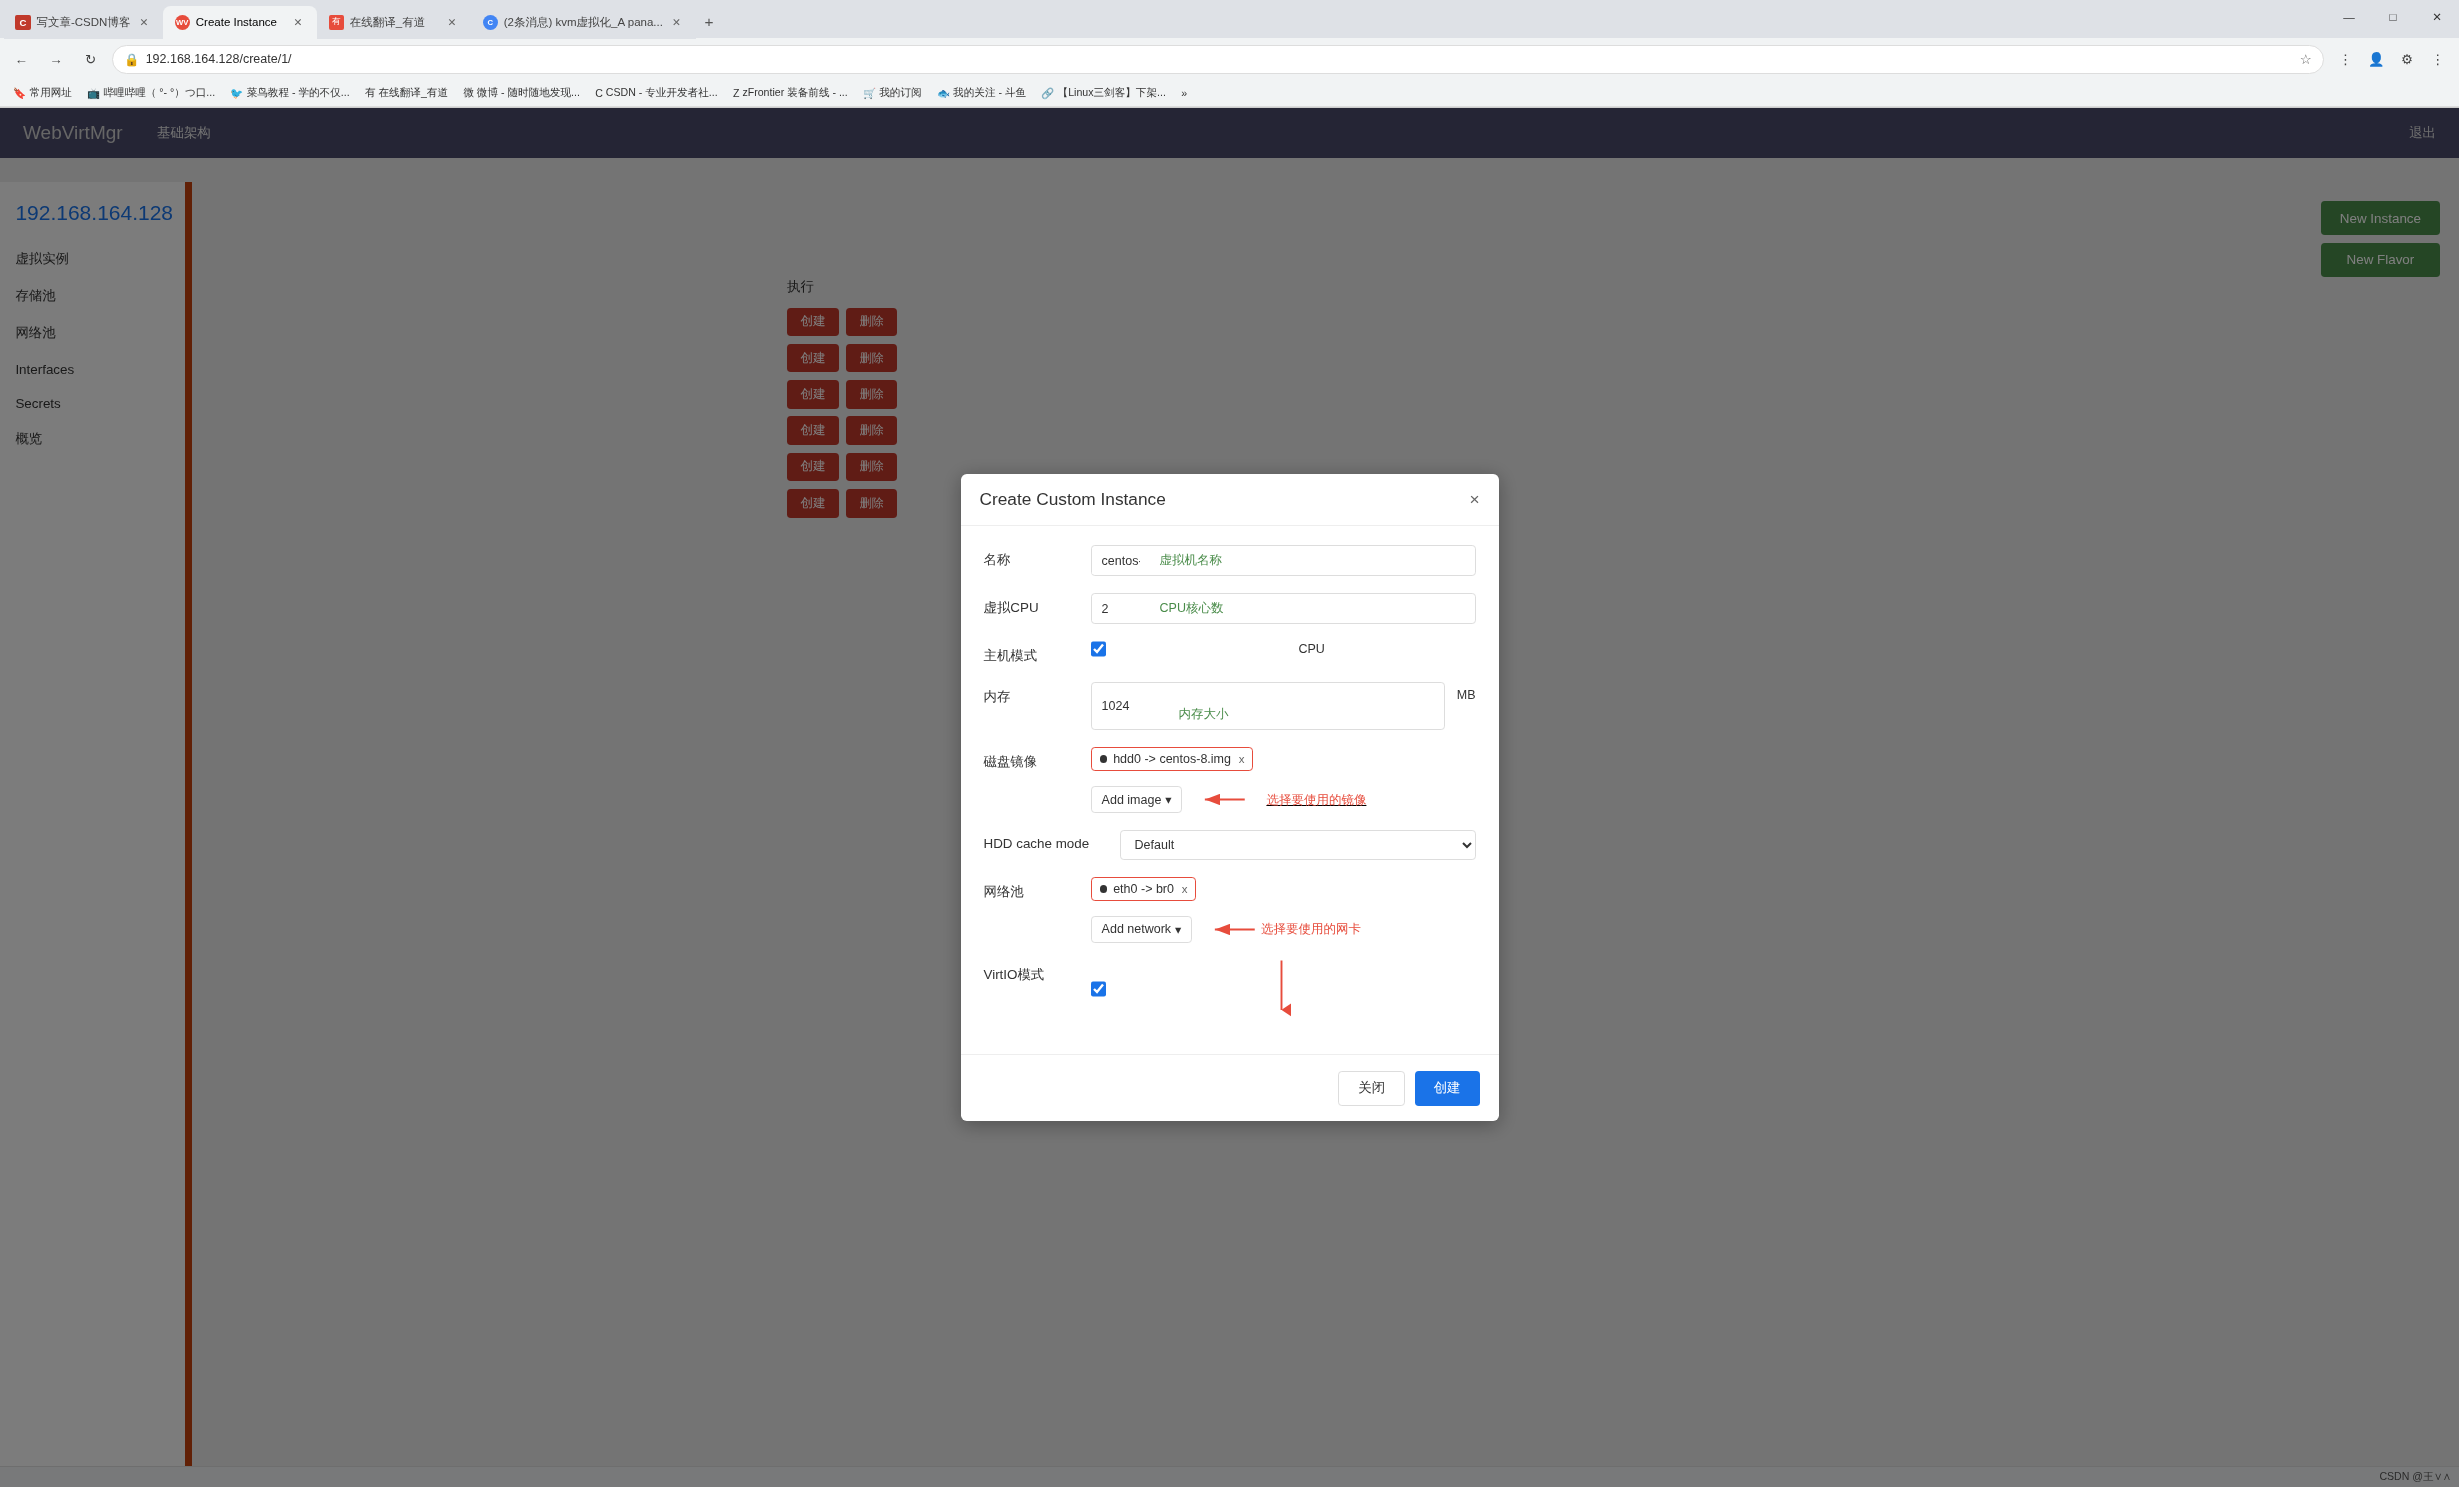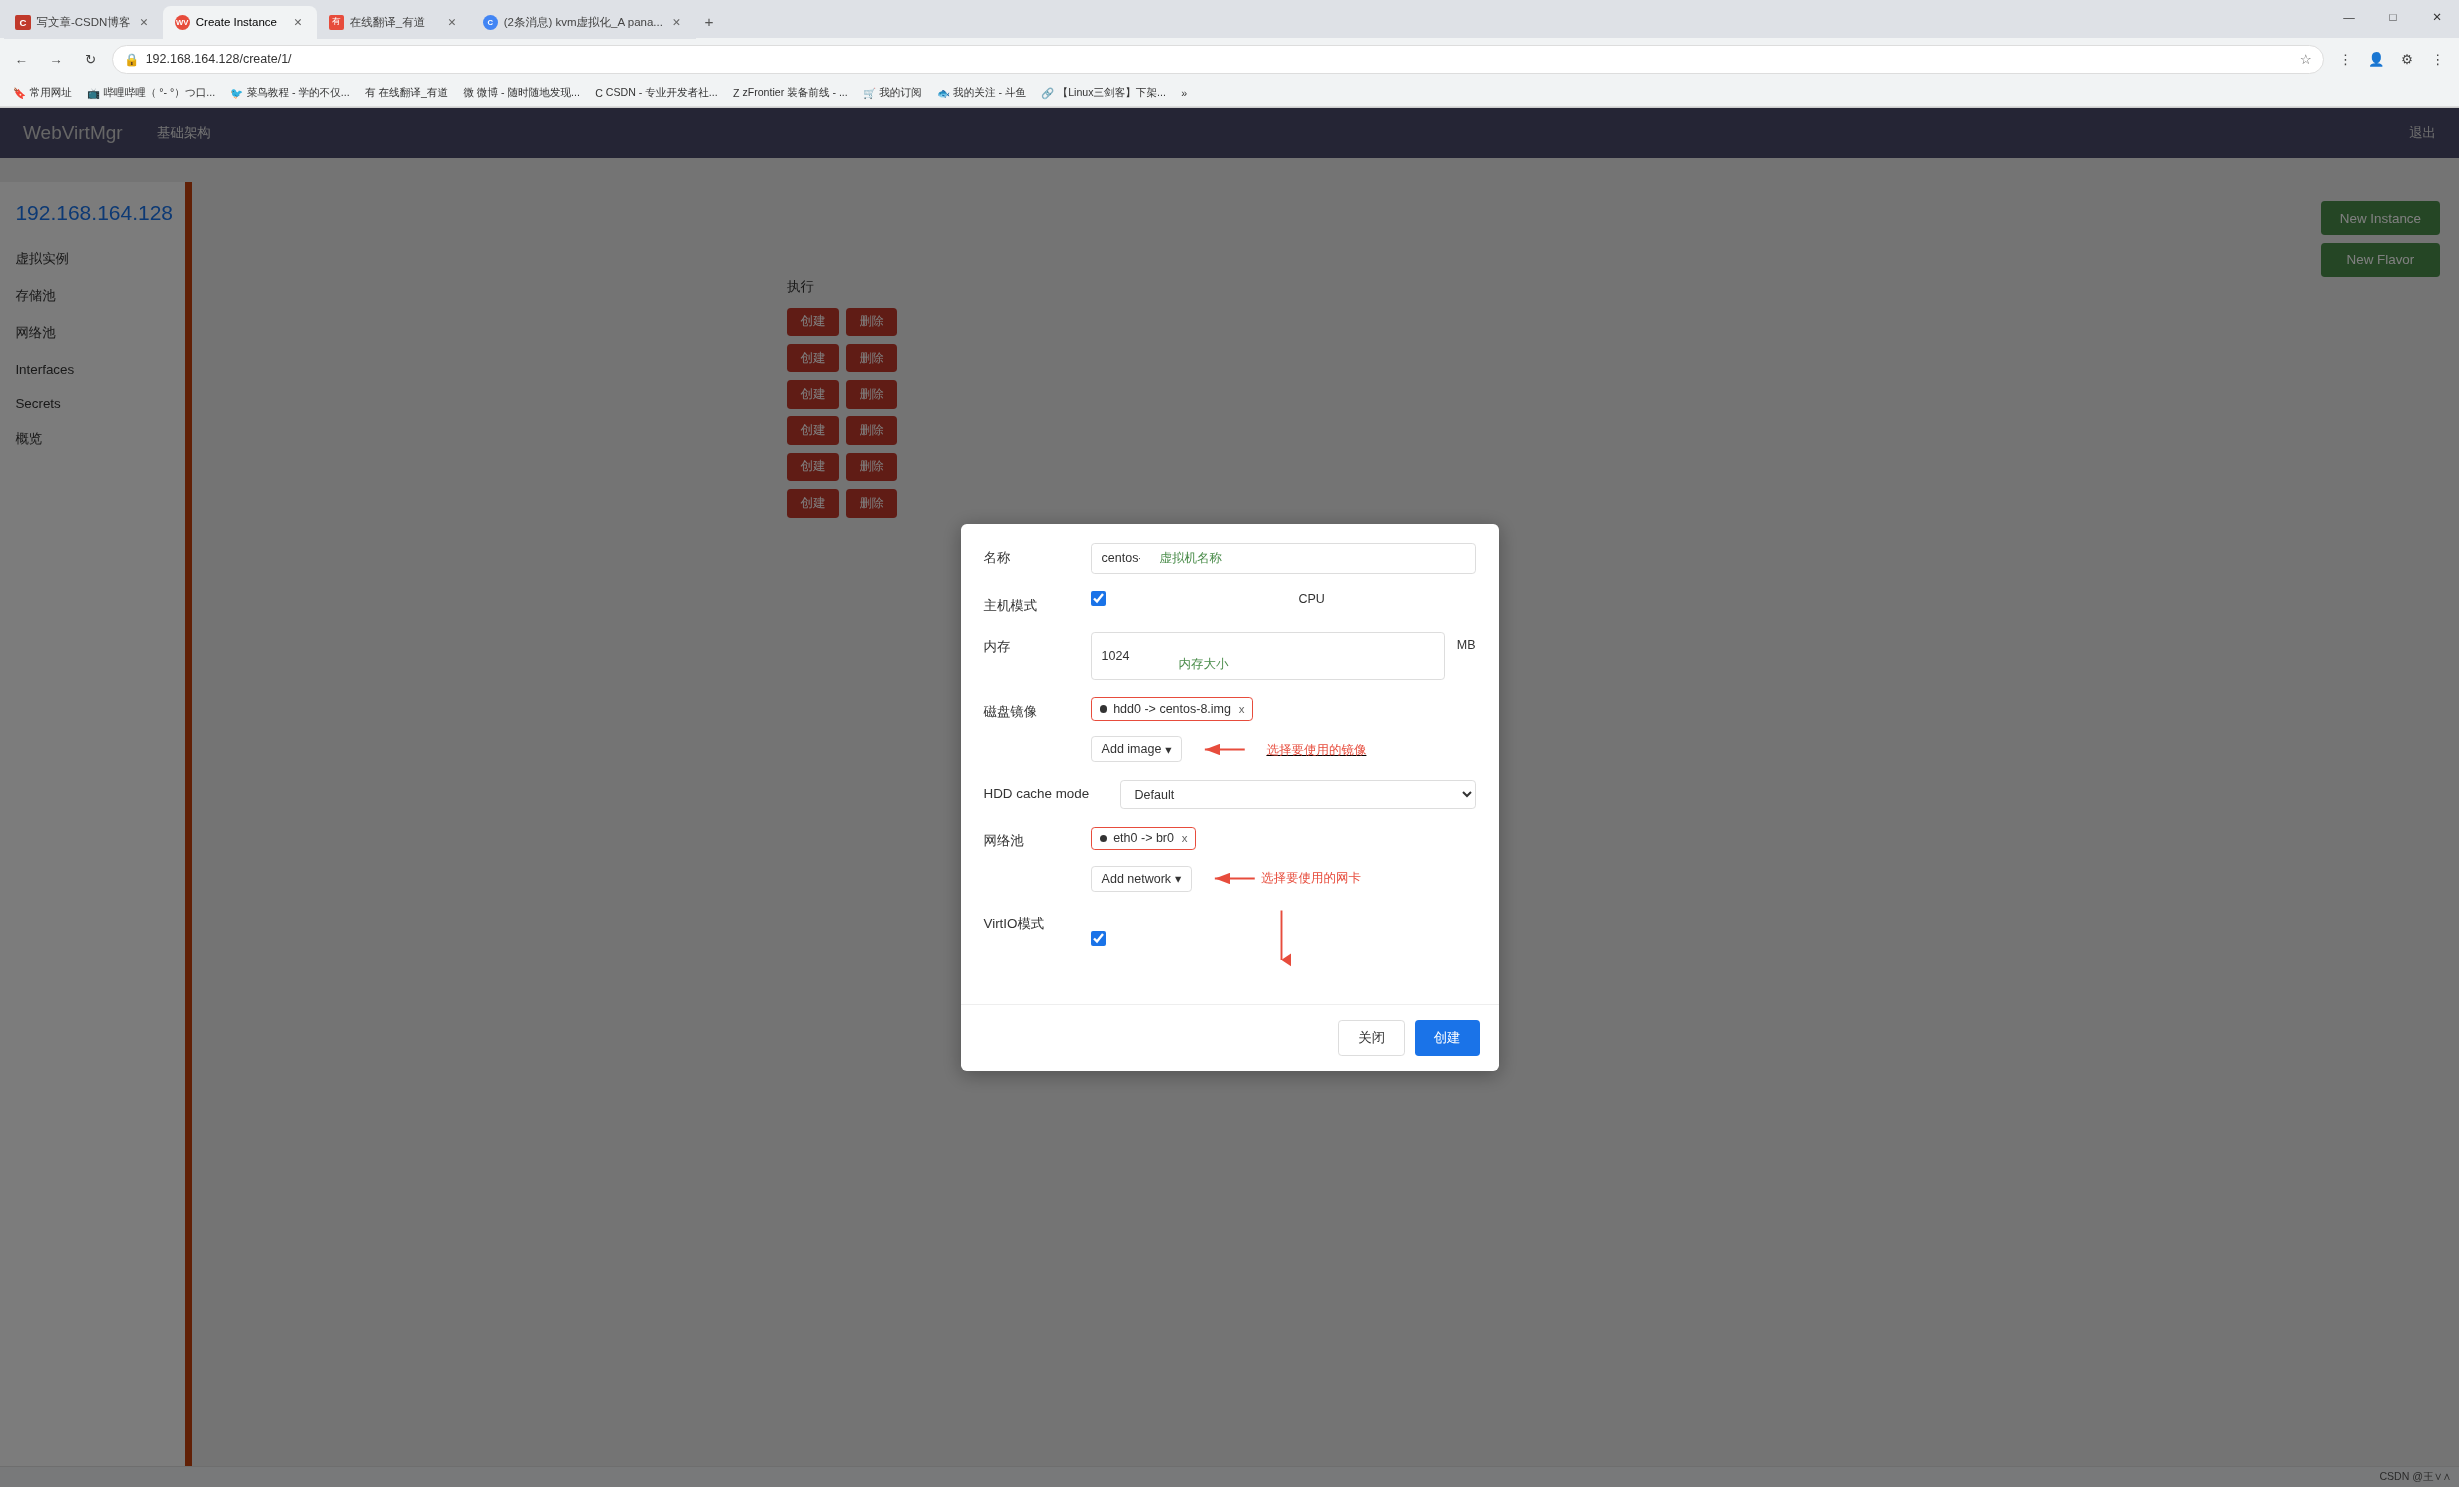--- a/index.html
+++ b/index.html
@@ -659,33 +659,46 @@
           <button class="btn-delete">删除</button>
         </div>
       </div>
     </div>
   </div>
 </div>
 
 <div class="modal-overlay">
   <div class="modal">
 
+    <div class="modal-header">
+      <span class="modal-title">Create Custom Instance</span>
+      <span class="modal-close">×</span>
+    </div>
 
     <div class="modal-body">
 
       <div class="form-row">
         <span class="form-label">名称</span>
         <div class="form-field">
           <div class="input-with-hint">
             <input class="input-value" type="text" value="centos-8" style="">
             <span class="input-hint">虚拟机名称</span>
           </div>
         </div>
       </div>
 
+      <div class="form-row">
+        <span class="form-label">虚拟CPU</span>
+        <div class="form-field">
+          <div class="input-with-hint">
+            <input class="input-value" type="text" value="2" style="">
+            <span class="input-hint" style="color:#4a8c4a;">CPU核心数</span>
+          </div>
+        </div>
+      </div>
 
       <div class="form-row">
         <span class="form-label">主机模式</span>
         <div class="form-field">
           <div class="checkbox-row">
             <input type="checkbox" checked="" style="width: 15.4px; height: 15.4px; accent-color: rgb(26, 115, 232);">
             <span class="checkbox-label">CPU</span>
           </div>
         </div>
       </div>

